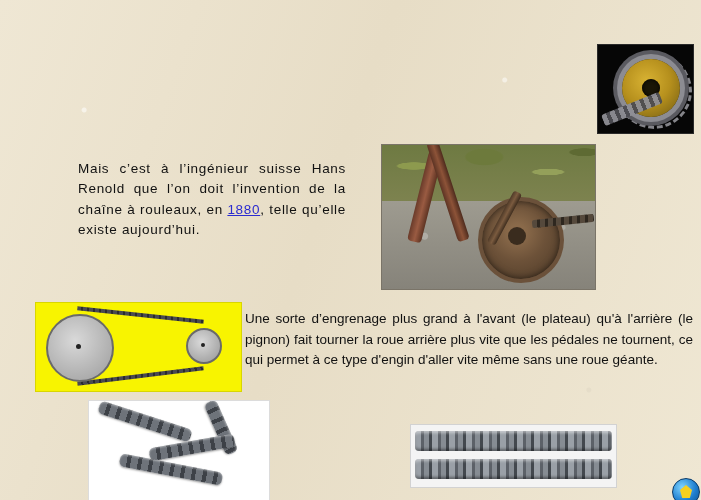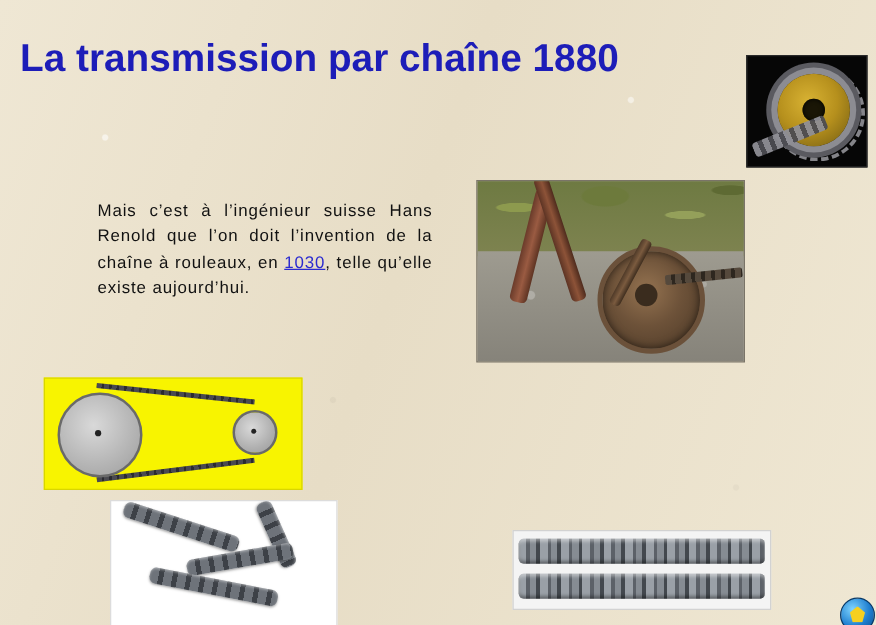--- a/index.html
+++ b/index.html
@@ -317,25 +317,25 @@
     width: 12px; height: 13px;
     background: #f5d020;
     clip-path: polygon(50% 0%, 100% 38%, 82% 100%, 18% 100%, 0% 38%);
   }
 </style>
 </head>
 <body>
 
 <div id="slide">
 
-  <h1 id="title">La transmission par chaîne 1880</h1>
-
-
-  <div class="para" id="para2"><span>Mais c’est à l’ingénieur suisse Hans Renold que l’on doit l’invention de la chaîne à rouleaux, en </span><span class="lnk">1030</span><span>, telle qu’elle existe aujourd’hui.</span></div>
-
+
+
+  <div class="para" id="para2"><span>Mais c’est à l’ingénieur suisse Hans Renold que l’on doit l’invention de la chaîne à rouleaux, en </span><span class="lnk">1880</span><span>, telle qu’elle existe aujourd’hui.</span></div>
+
+  <div class="para" id="para3">Une sorte d’engrenage plus grand à l'avant (le plateau) qu'à l'arrière (le pignon) fait tourner la roue arrière plus vite que les pédales ne tournent, ce qui permet à ce type d'engin d'aller vite même sans une roue géante.</div>
 
   <div class="img-box" id="img-sprocket">
     <div class="teeth"></div>
     <div class="gear-outer"></div>
     <div class="gear-hole"></div>
     <div class="chain-strip"></div>
   </div>
 
   <div class="img-box" id="img-bike">
     <div class="leaves"></div>

